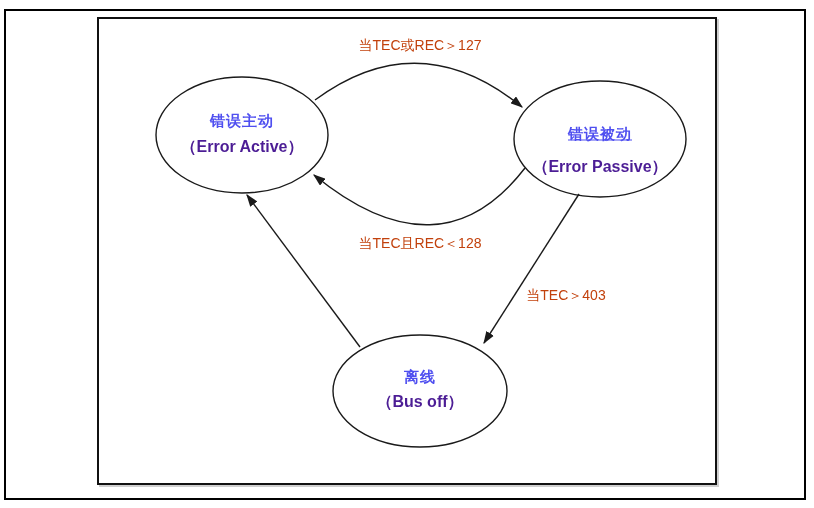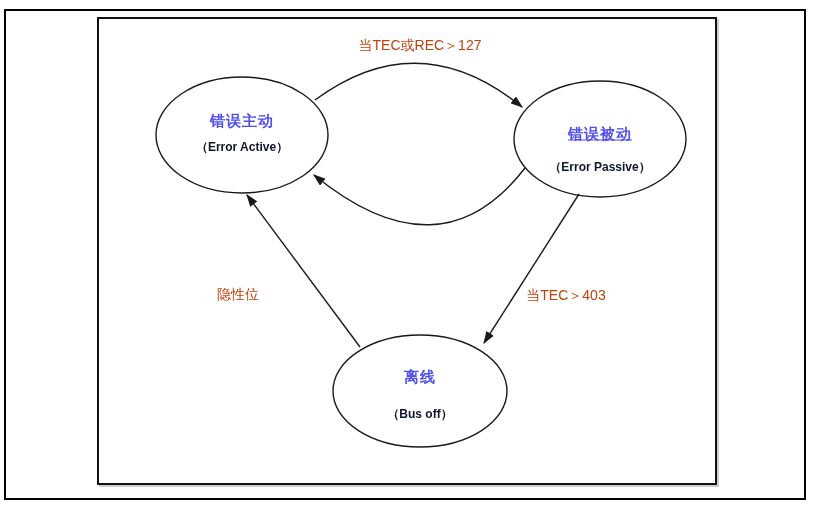--- a/index.html
+++ b/index.html
@@ -34,22 +34,22 @@
     transform: translate(-50%, -50%);
     color: var(--state-color);
     font-size: 15px;
     font-weight: 600;
     letter-spacing: 1px;
     white-space: nowrap;
   }
   .state-en {
     position: absolute;
     transform: translate(-50%, -50%);
-    color: #0f172a;
-    font-size: 12px;
+    color: #4c1d95;
+    font-size: 16px;
     font-weight: 700;
     white-space: nowrap;
   }
   .edge-label {
     position: absolute;
     transform: translate(-50%, -50%);
     color: #c2410c;
     font-size: 14px;
     font-weight: 400;
     white-space: nowrap;
@@ -81,21 +81,21 @@
     <path d="M 261,328 L 148,176" fill="none" stroke="#1a1a1a" stroke-width="1.4" marker-end="url(#arrow)"></path>
   </svg>
 
   <div class="state-cn" style="left:143px; top:102px;">错误主动</div>
   <div class="state-en" style="left:143px; top:128px;">（Error Active）</div>
 
   <div class="state-cn" style="left:501px; top:115px;text-decoration:underline;">错误被动</div>
   <div class="state-en" style="left:501px; top:148px;">（Error Passive）</div>
 
   <div class="state-cn" style="left:321px; top:358px;font-family:Liberation Serif, serif;">离线</div>
-  <div class="state-en" style="left:321px; top:383px;margin-top:12px;">（Bus off）</div>
+  <div class="state-en" style="left:321px; top:383px;">（Bus off）</div>
 
   <div class="edge-label" style="left:321px; top:26px;">当TEC或REC＞127</div>
+  <div class="edge-label" style="left:321px; top:224px;">当TEC且REC＜128</div>
   <div class="edge-label" style="left:467px; top:276px;">当TEC＞403</div>
   <div class="edge-label" style="left:139px; top:275px;">
-    <div>隐性位</div>
   </div>
 
 </div>
 
 </body></html>

